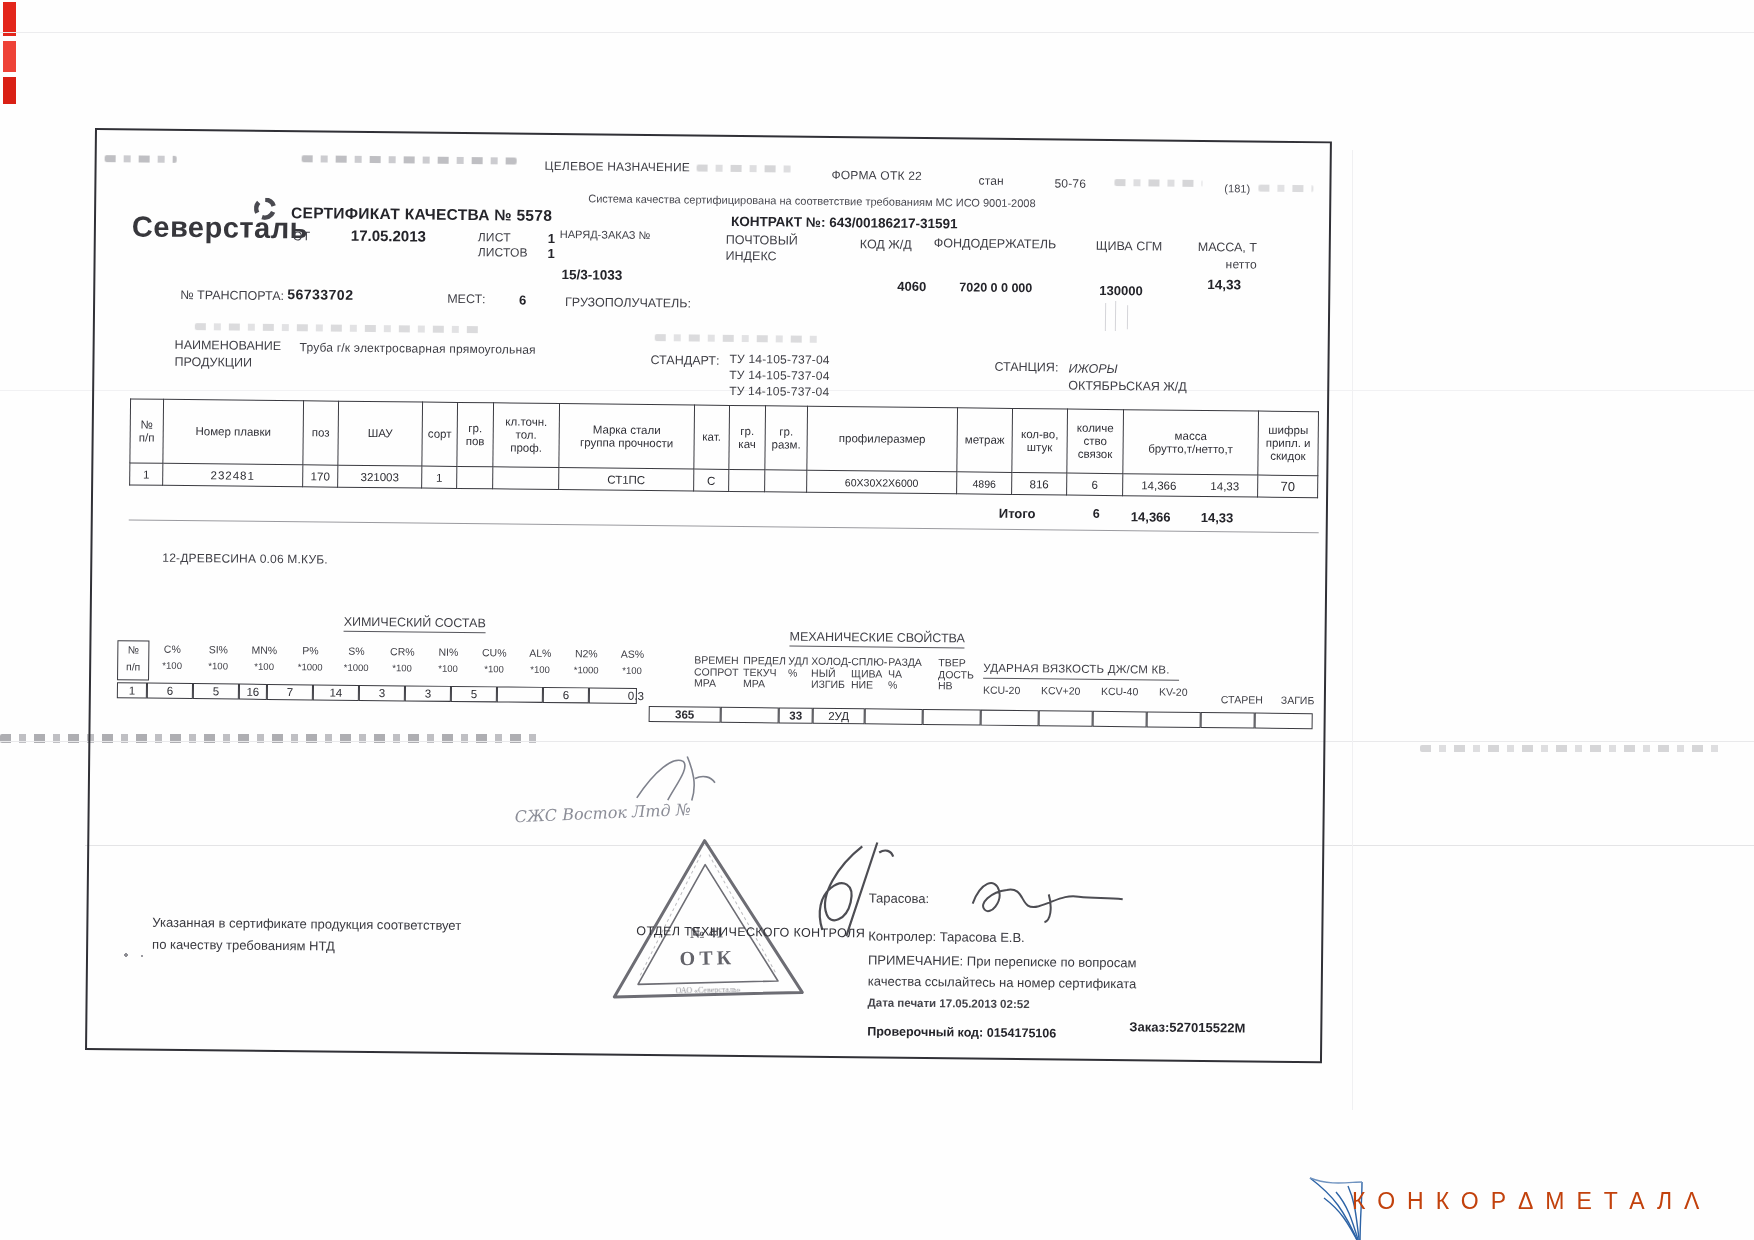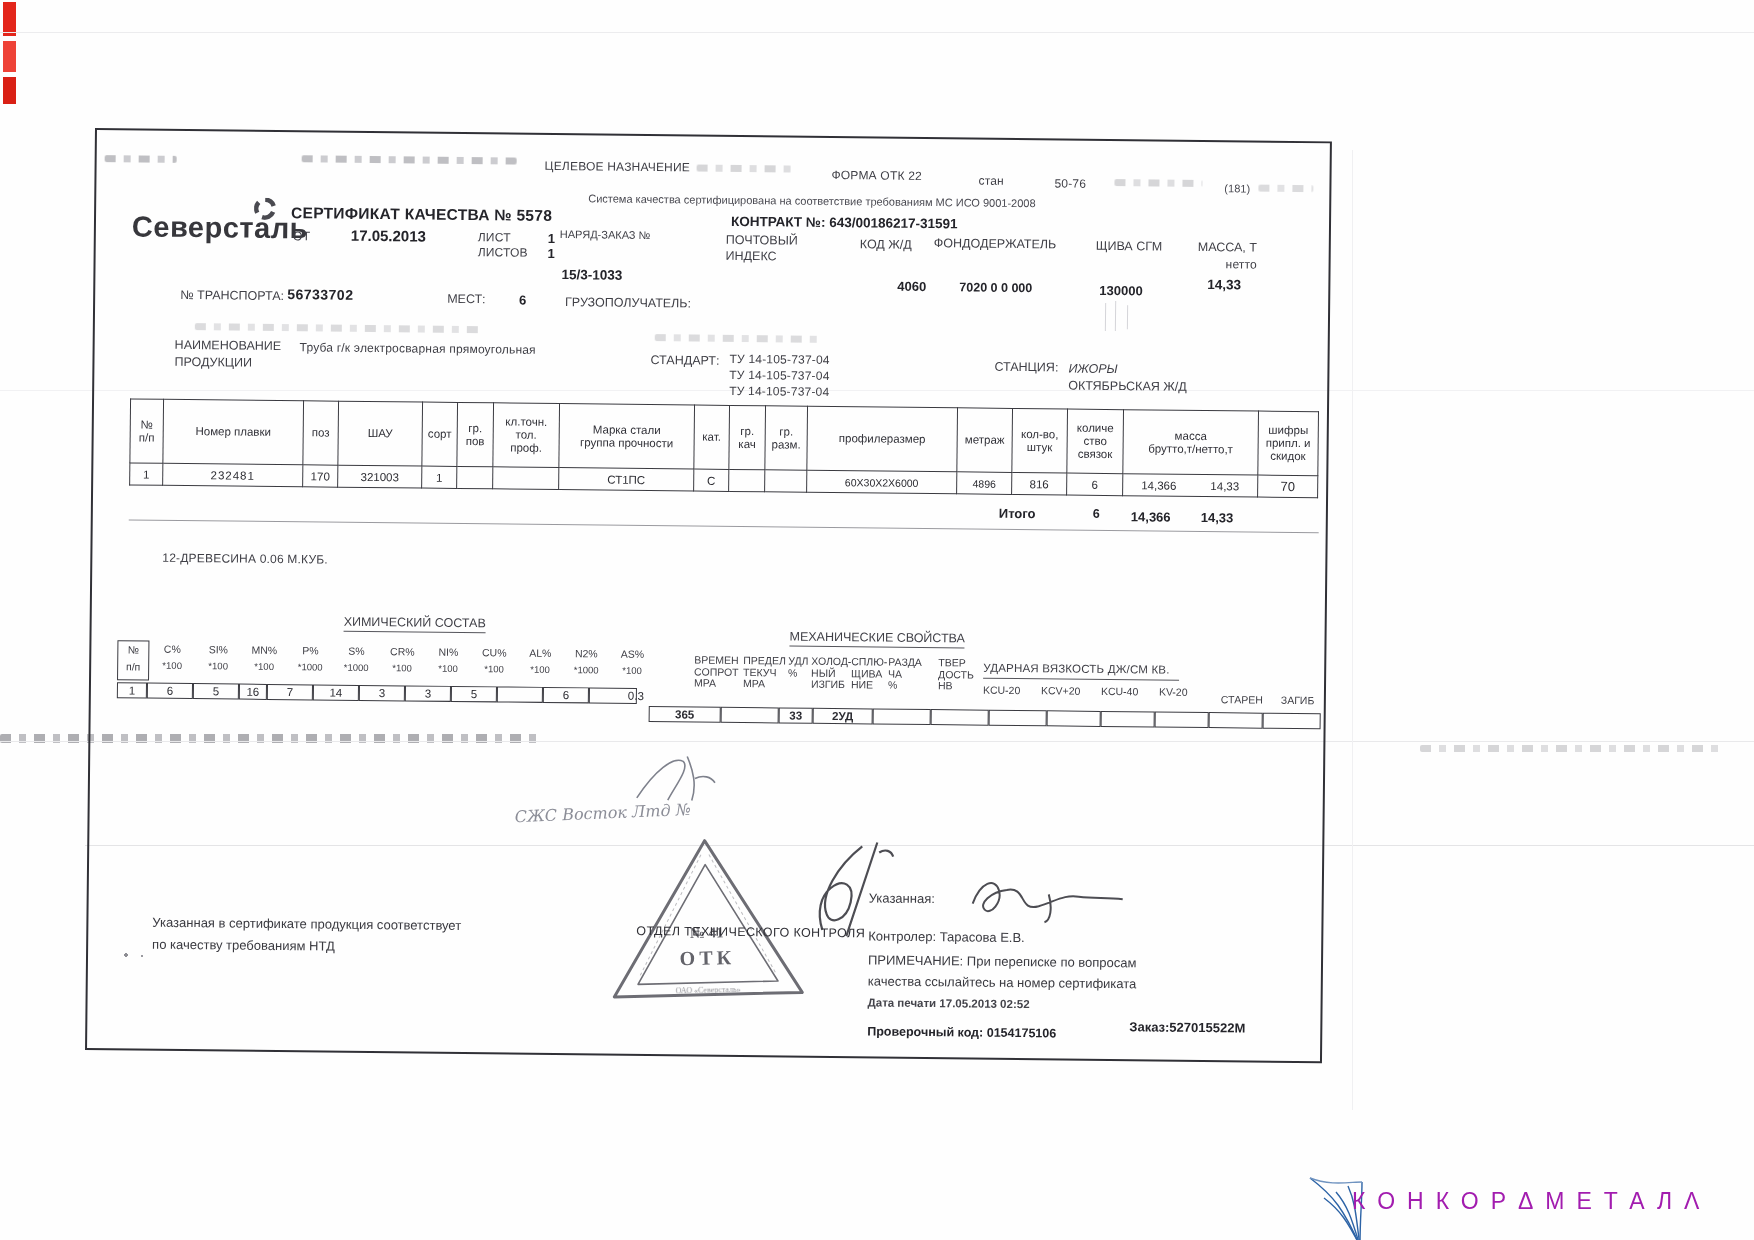--- a/index.html
+++ b/index.html
@@ -286,21 +286,21 @@
         <span class="mhead" style="width:58px;">KCU-40</span>
         <span class="mhead" style="width:52px;">KV-20</span>
       </div>
     </div>
     <span class="a mhead" style="left:572px;top:60px;">СТАРЕН</span>
     <span class="a mhead" style="left:632px;top:60px;">ЗАГИБ</span>
     <div class="a" style="left:0;top:78px;display:flex;">
       <span class="cell" style="width:72px;font-weight:bold;">365</span>
       <span class="cell" style="width:58px;"></span>
       <span class="cell" style="width:34px;font-weight:bold;">33</span>
-      <span class="cell" style="width:60px;font-weight:bold;">2УД</span>
+      <span class="cell" style="width:52px;font-weight:normal;">2УД</span>
       <span class="cell" style="width:58px;"></span>
       <span class="cell" style="width:58px;"></span>
       <span class="cell" style="width:58px;"></span>
       <span class="cell" style="width:54px;"></span>
       <span class="cell" style="width:54px;"></span>
       <span class="cell" style="width:54px;"></span>
       <span class="cell" style="width:54px;"></span>
       <span class="cell" style="width:58px;"></span>
     </div>
   </div>
@@ -323,21 +323,21 @@
       <path d="M96 20 L32 140" fill="none"></path>
       <path d="M104 20 L168 140" fill="none"></path>
     </g>
   </svg>
   <div class="a" style="left:548px;top:788px;font-size:12.5px;letter-spacing:.4px;color:#303036;z-index:5;">ОТДЕЛ ТЕХНИЧЕСКОГО КОНТРОЛЯ</div>
 
   <svg class="a" style="left:678px;top:700px;" width="140" height="100" viewBox="0 0 140 100">
     <path d="M95 8 C70 28 53 58 60 76 C64 88 80 82 84 64 C88 46 76 40 64 50 C54 58 50 74 56 92
              M110 4 C102 30 92 60 80 98 M112 14 C118 10 124 12 126 18" stroke="#3a3a40" stroke-width="2.2" fill="none" opacity=".9"></path>
   </svg>
-  <div class="a" style="left:780px;top:752px;font-size:13px;">Указанная:</div>
+  <div class="a" style="left:780px;top:752px;font-size:13px;">Тарасова:</div>
   <svg class="a" style="left:872px;top:724px;" width="170" height="60" viewBox="0 0 170 60">
     <path d="M12 40 C20 18 34 14 38 26 C42 38 30 52 24 46 C18 40 30 28 46 26 C66 22 58 48 78 42
              C96 36 104 30 118 32 C134 34 146 32 162 34 M88 30 C92 44 90 56 84 58" stroke="#3a3a40" stroke-width="2" fill="none" opacity=".9"></path>
   </svg>
   <div class="a" style="left:780px;top:790px;font-size:13px;">Контролер: Тарасова Е.В.</div>
   <div class="a" style="left:780px;top:814px;font-size:13px;">ПРИМЕЧАНИЕ: При переписке по вопросам</div>
   <div class="a" style="left:780px;top:835px;font-size:13px;">качества ссылайтесь на номер сертификата</div>
   <div class="a" style="left:780px;top:858px;font-size:11.5px;font-weight:bold;color:#44444b;">Дата печати 17.05.2013 02:52</div>
   <div class="a b" style="left:780px;top:886px;font-size:12.5px;">Проверочный код: 0154175106</div>
   <div class="a b" style="left:1042px;top:878px;font-size:13px;">Заказ:527015522М</div>
@@ -348,14 +348,14 @@
     <g stroke="#2c63a6" fill="none" stroke-width="1.4">
       <path d="M54 74 C38 38 28 24 4 6"></path>
       <path d="M54 74 C42 50 34 38 18 26"></path>
       <path d="M54 74 C46 48 42 34 30 20"></path>
       <path d="M54 74 C50 46 50 32 42 14"></path>
       <path d="M54 74 C54 44 56 30 56 10"></path>
       <path d="M4 6 C24 14 44 10 56 10" stroke="#6f93c0"></path>
       <path d="M2 78 L60 78" stroke="#6f93c0"></path>
     </g>
   </svg>
-  <span class="a" style="left:46px;top:20px;font-size:23px;letter-spacing:12px;color:#a21caf;">КОНКОРΔМЕТАЛΛ</span>
+  <span class="a" style="left:46px;top:20px;font-size:23px;letter-spacing:12px;color:#c2410c;">КОНКОРΔМЕТАЛΛ</span>
 </div>
 
 </body></html>

